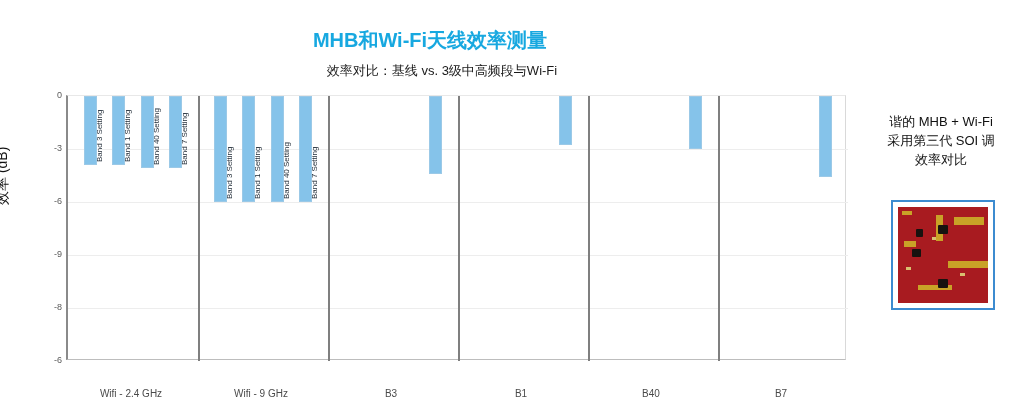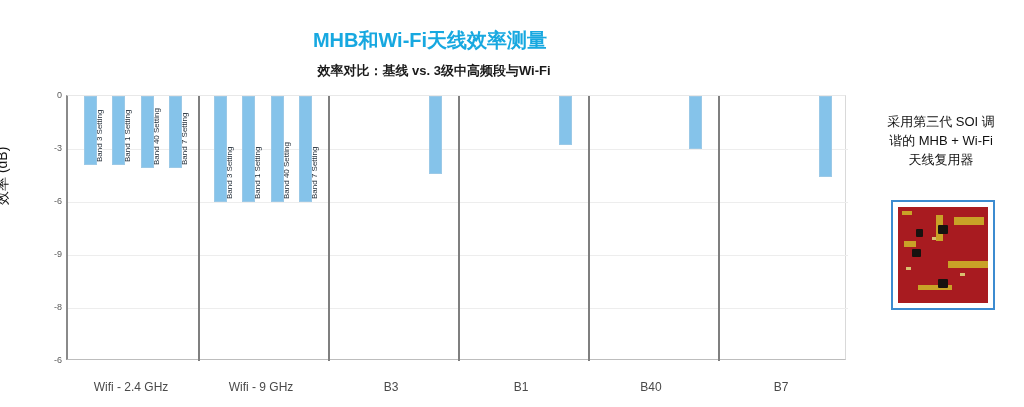--- a/index.html
+++ b/index.html
@@ -10,22 +10,22 @@
   }
   #slide{position:absolute;left:0;top:0;width:1024px;height:293px;}
 
   
   .title{
     position:absolute;left:0;top:27px;width:860px;text-align:center;
     font-size:20px;font-weight:bold;color:#17A8E0;letter-spacing:0px;
     white-space:nowrap;
   }
   .subtitle{
-    position:absolute;left:4px;top:62px;width:860px;text-align:center;
-    font-size:13px;color:#1a1a1a;white-space:nowrap;font-weight:bold;
+    position:absolute;left:12px;top:62px;width:860px;text-align:center;
+    font-size:13px;color:#1a1a1a;white-space:nowrap;
   }
 
   
   .chart-area{position:absolute;left:66px;top:95px;width:780px;height:265px;}
   .plot{
     position:absolute;left:0;top:0;width:780px;height:265px;
     box-sizing:border-box;
     border-left:2px solid #8a8a8a;
     border-bottom:1px solid #bdbdbd;
     border-right:1px solid #d9d9d9;
@@ -57,21 +57,21 @@
     box-sizing:border-box;
   }
   .vlabel{
     position:absolute;white-space:nowrap;font-size:8px;color:#1b2733;
     transform:rotate(-90deg);transform-origin:left top;
   }
 
   
   .xlabels{position:absolute;left:66px;top:372px;width:780px;height:16px;}
   .xlab{
-    position:absolute;top:8px;text-align:center;font-size:12px;color:#4a4a4a;
+    position:absolute;top:16px;text-align:center;font-size:10px;color:#4a4a4a;
     white-space:nowrap;
   }
 
   
   .caption{
     position:absolute;left:858px;top:112px;width:166px;
     text-align:center;font-size:13px;line-height:19px;color:#111;
   }
   .photo-frame{
     position:absolute;left:891px;top:200px;width:104px;height:110px;
@@ -163,23 +163,23 @@
   <div class="xlabels" id="xlabels">
       <div class="xlab" style="left: 0px; width: 130px;">Wifi - 2.4 GHz</div>
       <div class="xlab" style="left: 130px; width: 130px;">Wifi - 9 GHz</div>
       <div class="xlab" style="left: 260px; width: 130px;">B3</div>
       <div class="xlab" style="left: 390px; width: 130px;">B1</div>
       <div class="xlab" style="left: 520px; width: 130px;">B40</div>
       <div class="xlab" style="left: 650px; width: 130px;">B7</div>
     </div>
 
   <div class="caption">
+    <div>谐的 MHB + Wi-Fi</div>
     <div>采用第三代 SOI 调</div>
-    <div>谐的 MHB + Wi-Fi</div>
-    <div>天线复用器</div>
+    <div>效率对比</div>
   </div>
 
   <div class="photo-frame">
     <div class="pcb">
       <div class="copper" style="left:0;top:0;width:100%;height:100%"></div>
       <div class="trace" style="left:4px;top:4px;width:10px;height:4px"></div>
       <div class="trace" style="left:40px;top:2px;width=0"></div>
       <div class="copper" style="left:2px;top:9px;width:34px;height:22px"></div>
       <div class="trace" style="left:38px;top:8px;width:7px;height:26px"></div>
       <div class="trace" style="left:56px;top:10px;width:30px;height:8px"></div>

